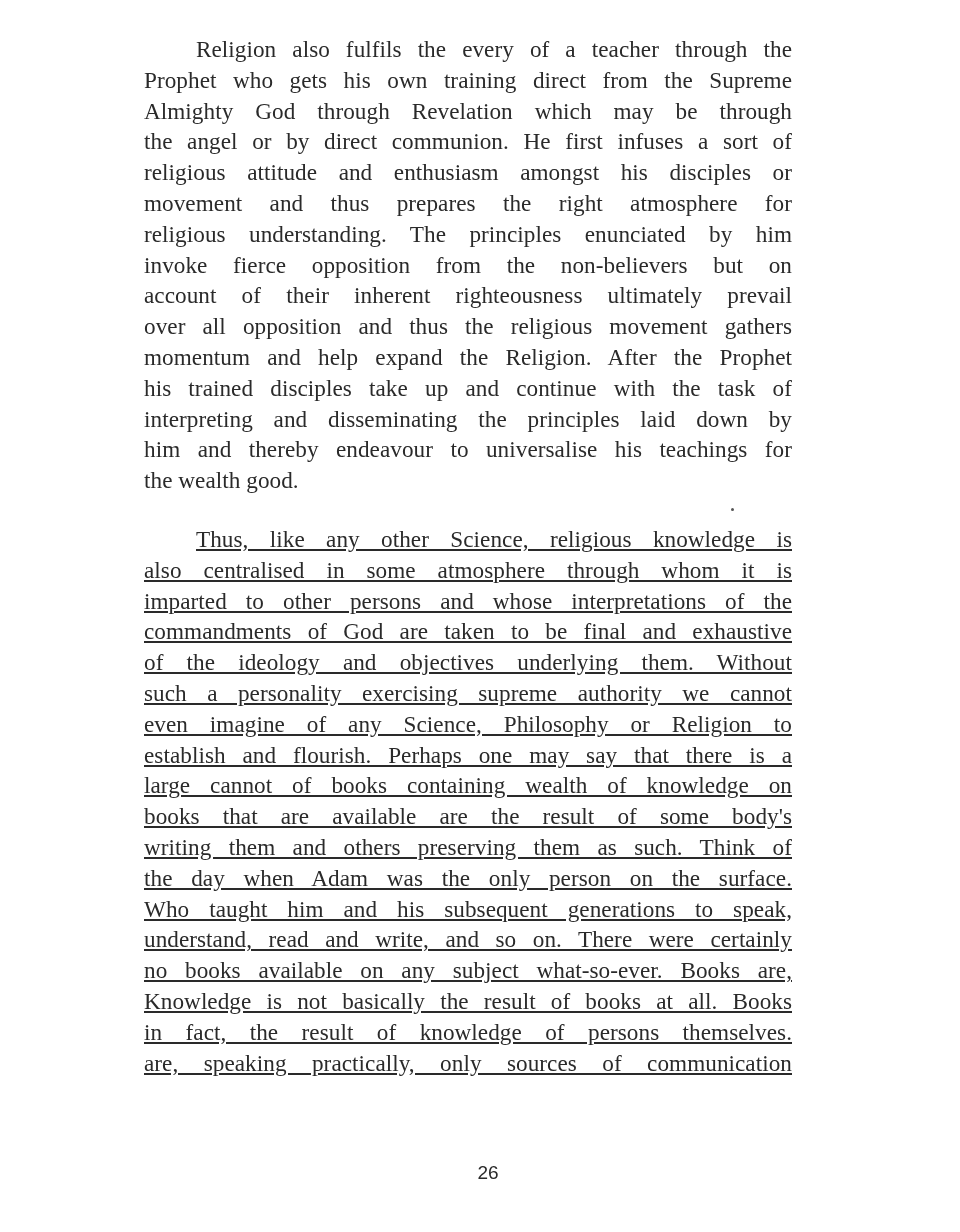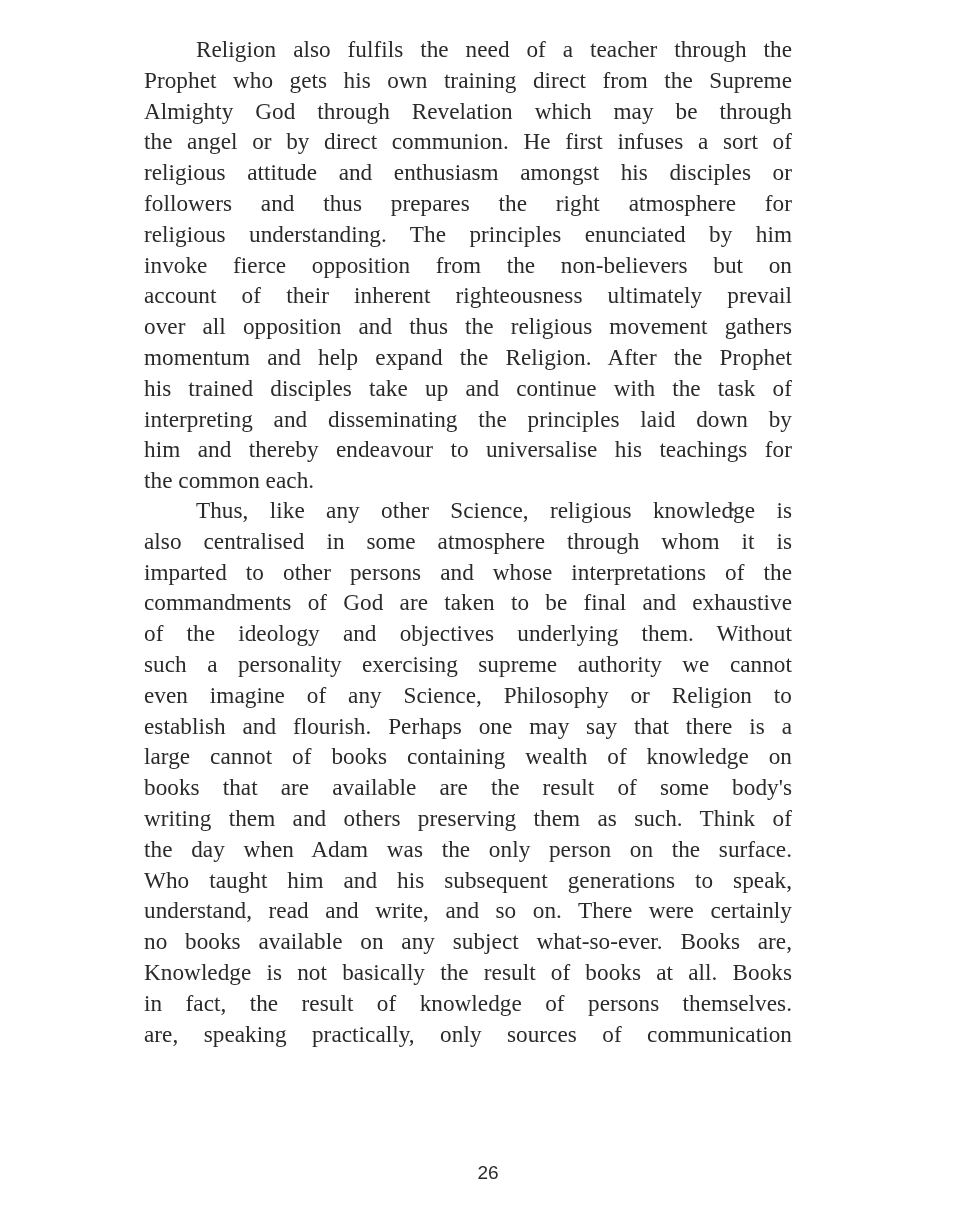--- a/index.html
+++ b/index.html
@@ -39,21 +39,21 @@
       text-align-last: justify;
     }
     .line.last {
       text-align: left;
       text-align-last: left;
     }
     .line.indent {
       padding-left: 52px;
     }
     #para1 { top: 34px; }
-    #para2 { top: 495px; }
+    #para2 { top: 524px; text-decoration: underline; }
     .page-number {
       position: absolute;
       top: 1162px;
       left: 8px;
       width: 960px;
       text-align: center;
       font-family: "Liberation Sans", "DejaVu Sans", sans-serif;
       font-size: 19px;
       color: #2a2a2a;
     }
@@ -64,35 +64,35 @@
       background: #555;
       border-radius: 50%;
     }
   </style>
 </head>
 <body>
 
 <div class="page">
 
   <div class="text-block" id="para1">
-    <span class="line indent">Religion also fulfils the need of a teacher through the</span>
+    <span class="line indent">Religion also fulfils the every of a teacher through the</span>
     <span class="line">Prophet who gets his own training direct from the Supreme</span>
     <span class="line">Almighty God through Revelation which may be through</span>
     <span class="line">the angel or by direct communion. He first infuses a sort of</span>
     <span class="line">religious attitude and enthusiasm amongst his disciples or</span>
-    <span class="line">followers and thus prepares the right atmosphere for</span>
+    <span class="line">movement and thus prepares the right atmosphere for</span>
     <span class="line">religious understanding. The principles enunciated by him</span>
     <span class="line">invoke fierce opposition from the non-believers but on</span>
     <span class="line">account of their inherent righteousness ultimately prevail</span>
     <span class="line">over all opposition and thus the religious movement gathers</span>
     <span class="line">momentum and help expand the Religion. After the Prophet</span>
     <span class="line">his trained disciples take up and continue with the task of</span>
     <span class="line">interpreting and disseminating the principles laid down by</span>
     <span class="line">him and thereby endeavour to universalise his teachings for</span>
-    <span class="line last">the common each.</span>
+    <span class="line last">the wealth good.</span>
   </div>
 
   <div class="speck" style="left:731px; top:508px;"></div>
 
   <div class="text-block" id="para2">
     <span class="line indent">Thus, like any other Science, religious knowledge is</span>
     <span class="line">also centralised in some atmosphere through whom it is</span>
     <span class="line">imparted to other persons and whose interpretations of the</span>
     <span class="line">commandments of God are taken to be final and exhaustive</span>
     <span class="line">of the ideology and objectives underlying them. Without</span>

